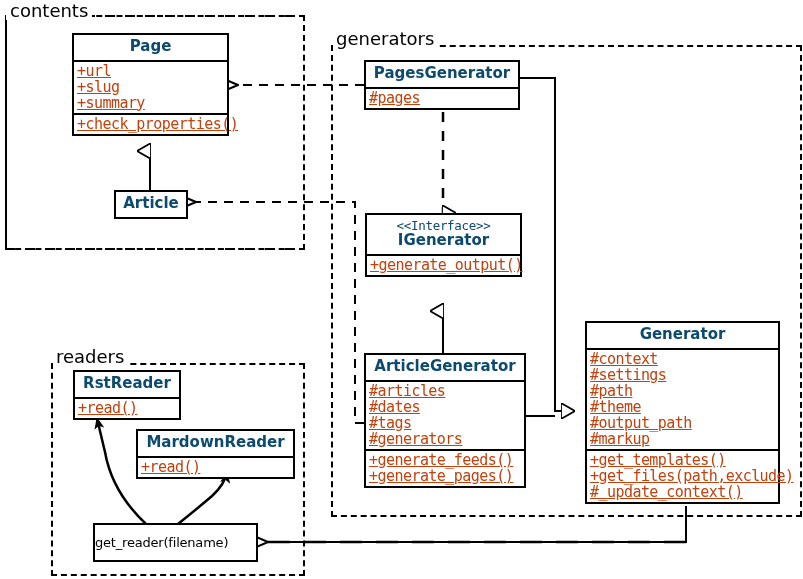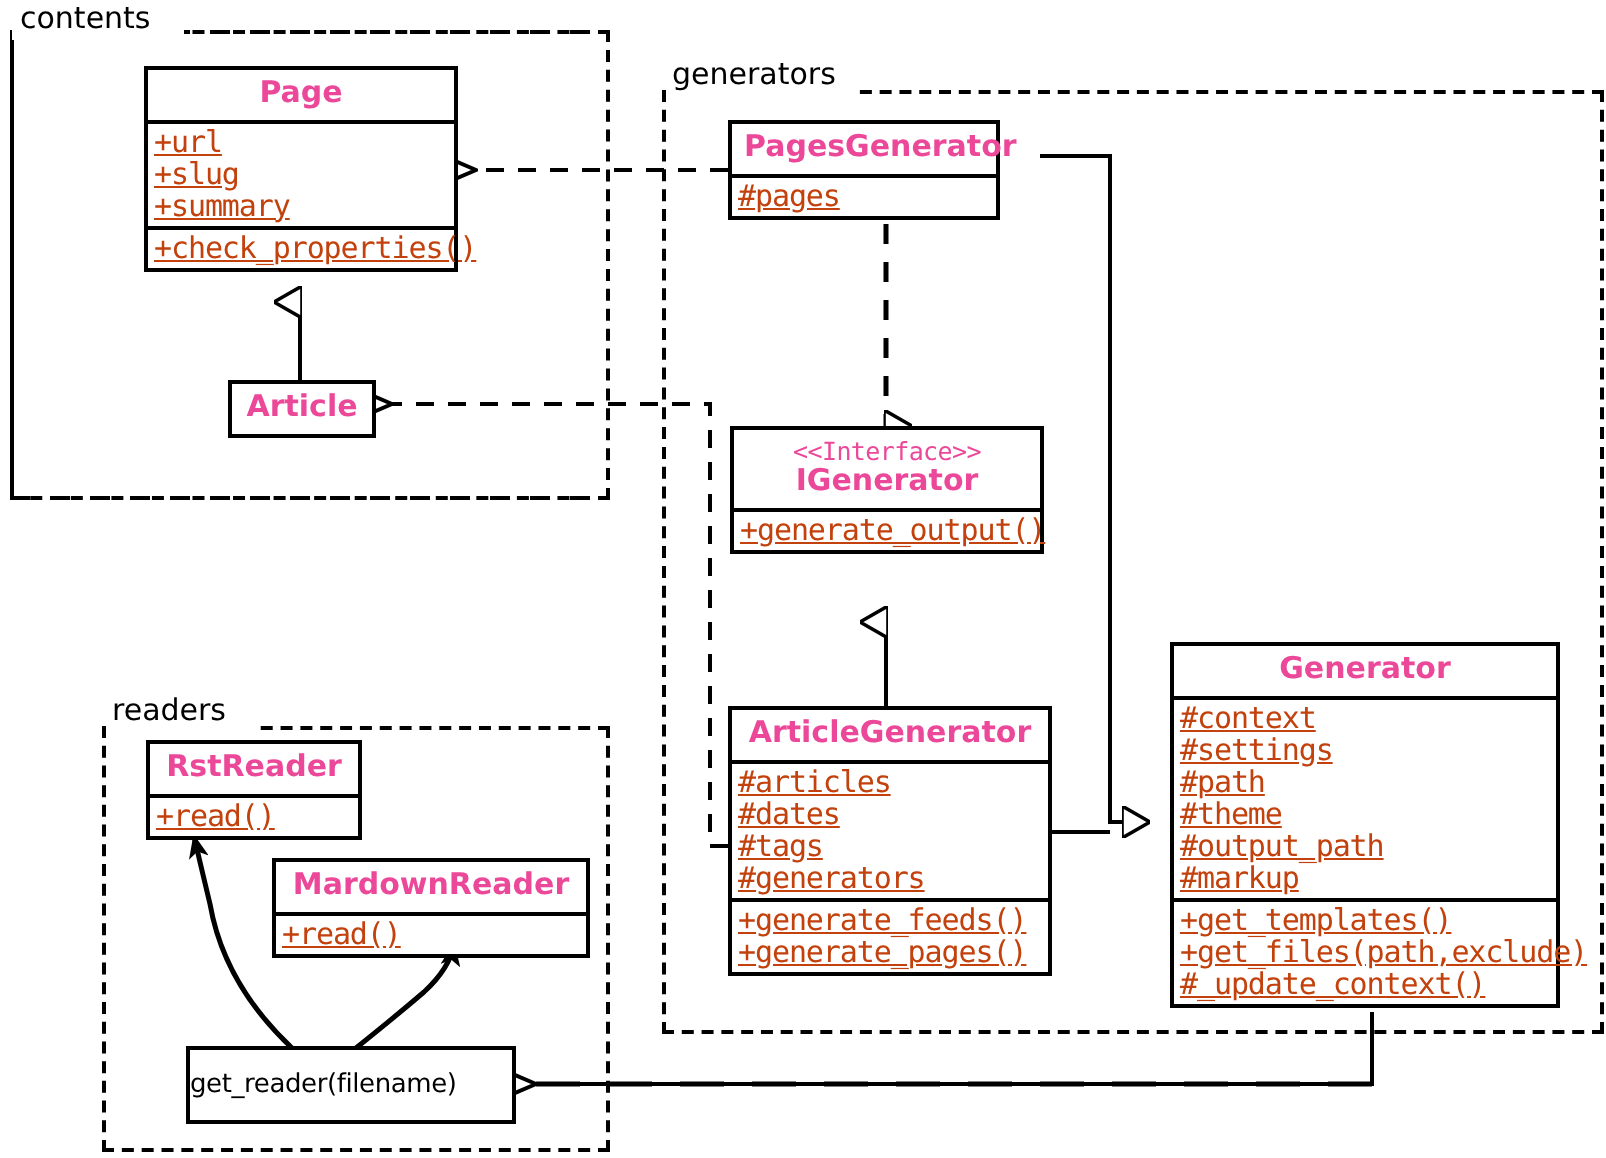--- a/index.html
+++ b/index.html
@@ -30,21 +30,21 @@
     box-sizing: border-box;
     border: 2px solid #000;
     background: #ffffff;
     z-index: 5;
   }
   .uml-title {
     text-align: center;
     font-weight: bold;
     font-size: 15px;
     font-family: "DejaVu Sans", sans-serif;
-    color: #ec4899;
+    color: #0c4a6e;
     padding: 4px 6px 5px 6px;
     line-height: 1.05;
   }
   .uml-stereotype {
     display: block;
     text-align: center;
     font-weight: normal;
     font-size: 12.5px;
     font-family: "DejaVu Sans Mono", monospace;
     letter-spacing: -0.3px;
@@ -83,21 +83,21 @@
   .pkg {
     position: absolute;
     box-sizing: border-box;
     border: 2.5px dashed #000;
     background: transparent;
     z-index: 1;
   }
   .pkg-label {
     position: absolute;
     font-family: "DejaVu Sans", sans-serif;
-    font-size: 15px;
+    font-size: 18px;
     color: #000;
     background: #fff;
     padding: 0 3px 0 2px;
     z-index: 3;
     white-space: nowrap;
   }
   .label-mask {
     position: absolute;
     background: #fff;
     z-index: 2;
@@ -170,21 +170,21 @@
     </div>
     <div class="uml-compartment">
       <div>+check_properties()</div>
     </div>
   </div>
 
   <div class="uml-class" style="left:114px; top:190px; width:74px;">
     <div class="uml-title">Article</div>
   </div>
 
-  <div class="uml-class" style="left:364px; top:60px; width:136px;">
+  <div class="uml-class" style="left:364px; top:60px; width:156px;">
     <div class="uml-title">PagesGenerator</div>
     <div class="uml-compartment">
       <div>#pages</div>
     </div>
   </div>
 
   <div class="uml-class" style="left:365px; top:213px; width:157px;">
     <div class="uml-title">
       <span class="uml-stereotype">&lt;&lt;Interface&gt;&gt;</span>
       <span>IGenerator</span>

